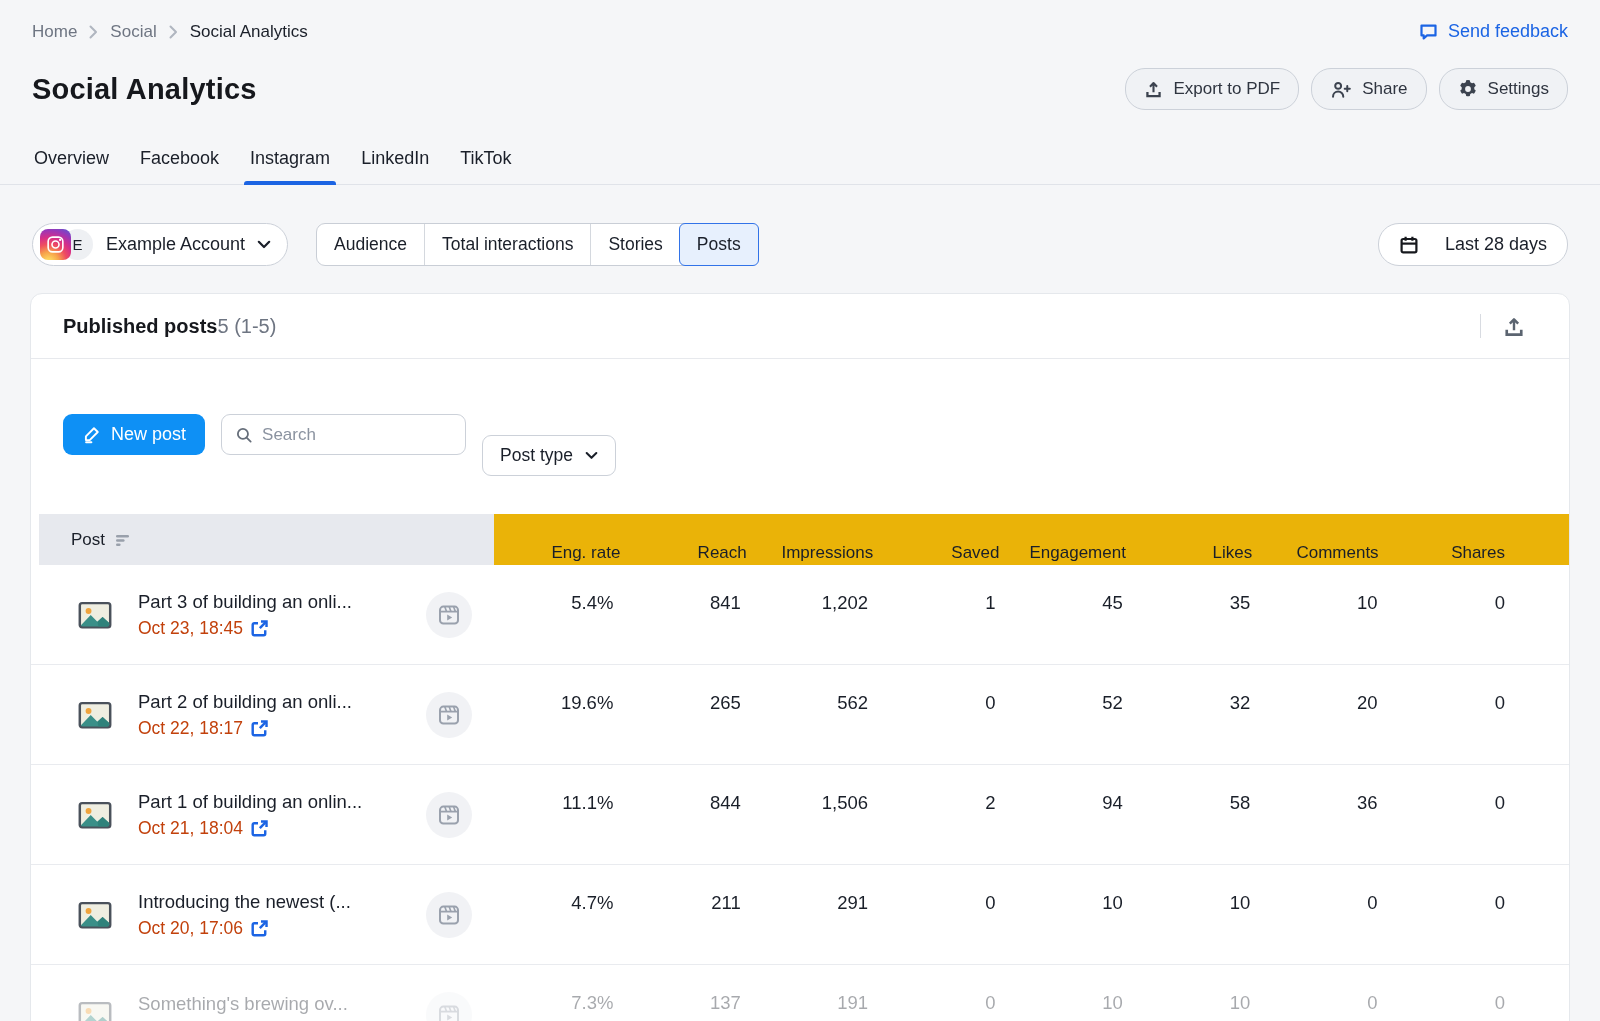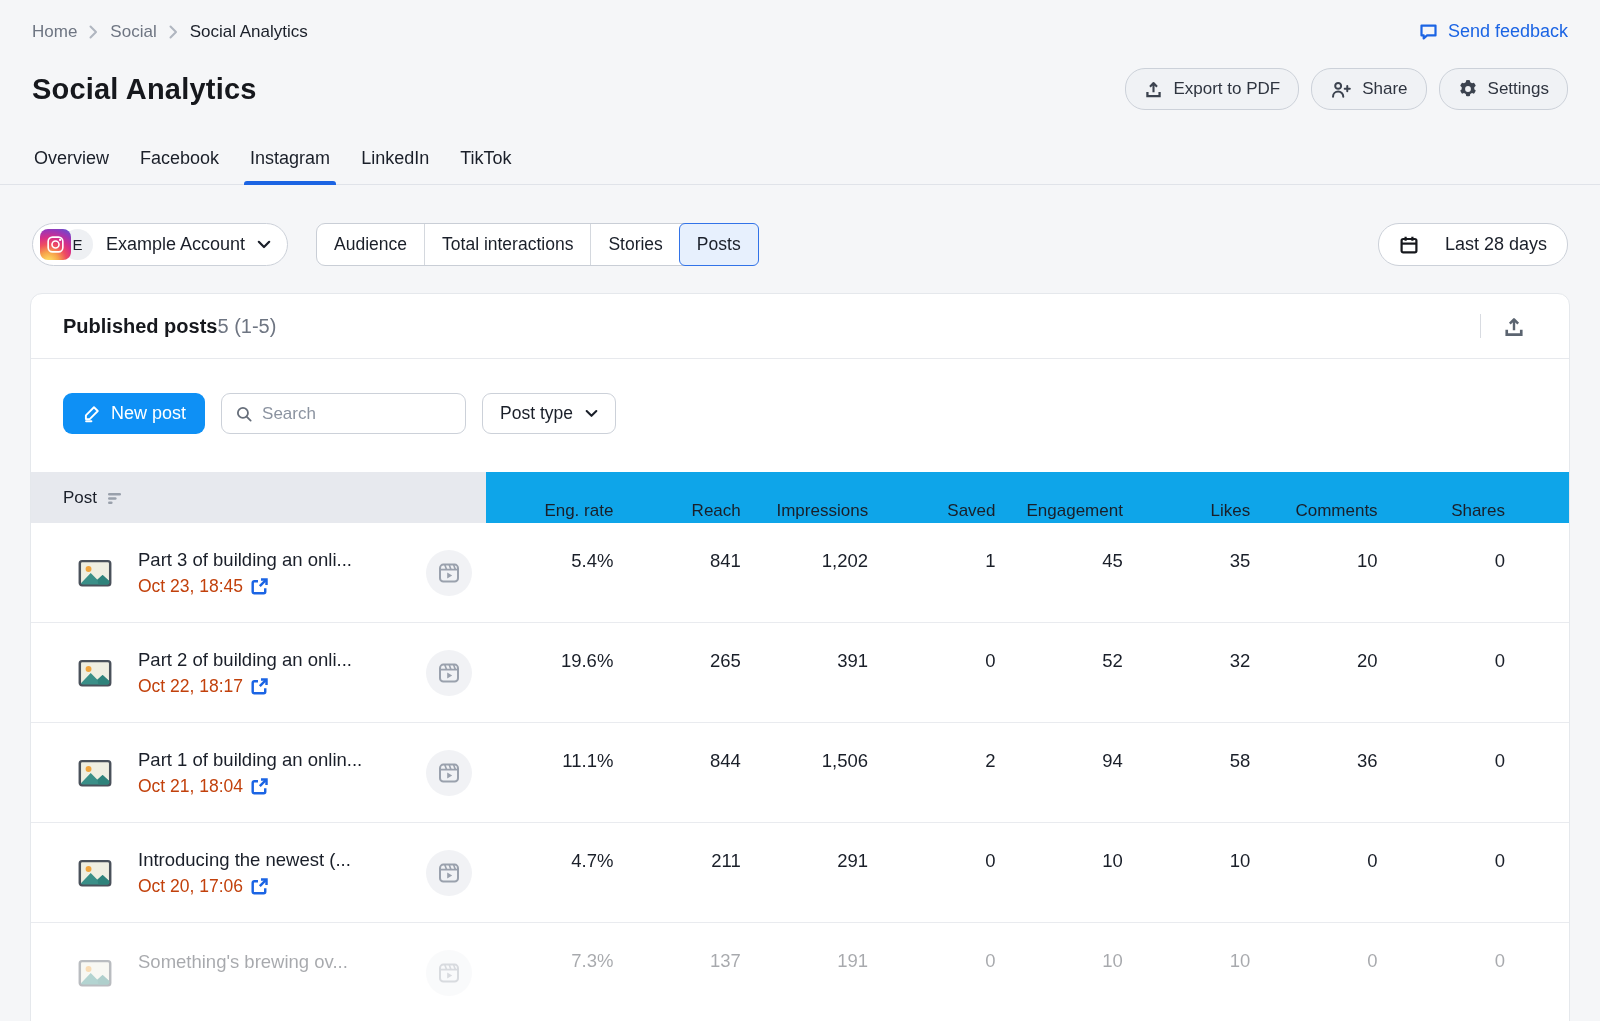--- a/index.html
+++ b/index.html
@@ -58,24 +58,24 @@
 
   
   .toolbar { display:flex; align-items:center; gap:16px; padding:34px 32px 38px 32px; }
   .btn-primary { display:flex; align-items:center; gap:10px; height:41px; padding:0 19px; background:#0e90f5; border:none;
     border-radius:9px; color:#fff; font-size:18px; font-family:inherit; cursor:pointer; }
   .search-box { display:flex; align-items:center; height:41px; width:245px; background:#fff; border:1px solid #ccd1d9;
     border-radius:9px; padding:0 13px; gap:9px; }
   .search-box input { border:none; outline:none; font-size:17px; font-family:inherit; color:#1a1f29; width:100%; background:transparent; }
   .search-box input::placeholder { color:#8b93a0; }
   .select-btn { display:flex; align-items:center; gap:12px; height:41px; padding:0 17px; background:#fff; border:1px solid #ccd1d9;
-    border-radius:9px; font-size:17.5px; font-family:inherit; color:#1a1f29; cursor:pointer; }
-
-  
-  .thead { display:flex; background:#0ea5e9; height:51px; padding-right:64px; }
+    border-radius:9px; font-size:17.5px; font-family:inherit; color:#1a1f29; cursor:pointer;margin-top:42px; }
+
+  
+  .thead { display:flex; background:#eab308; height:51px; padding-right:64px;margin-left:8px; }
   .thead .cell-post { display:flex; align-items:center; gap:10px; width:455px; flex:none; padding-left:32px;
     background:#e7e9ee; font-size:17px; cursor:pointer; }
   .thead .cell-num { flex:1; display:flex; align-items:center; justify-content:flex-end; font-size:17px; cursor:pointer; }
   .trow { display:flex; height:100px; border-bottom:1px solid #e9ebef; padding-right:64px; background:#fff; }
   .trow.faded { opacity:.38; border-bottom:none; }
   .cell-post { width:455px; flex:none; display:flex; align-items:center; padding-left:45px; }
   .thumb { flex:none; margin-right:24px; display:flex; }
   .post-text { display:flex; flex-direction:column; gap:5px; min-width:0; max-width:262px; }
   .r-title { font-size:18.5px; color:#1a1f29; white-space:nowrap; overflow:hidden; }
   .r-date { display:flex; align-items:center; gap:8px; color:#c2410c; font-size:17.5px; cursor:pointer; }
@@ -344,21 +344,21 @@
         <svg width="24" height="24" viewBox="0 0 24 24">
                 <rect x="3" y="3.6" width="18" height="17" rx="3.4" fill="none" stroke="#9aa1ad" stroke-width="2"></rect>
                 <path d="M3.4 8.6 h17.2" stroke="#9aa1ad" stroke-width="1.8"></path>
                 <path d="M7.8 3.8 l1.7 4.6 M12.2 3.8 l1.7 4.6 M16.6 3.8 l1.7 4.6" stroke="#9aa1ad" stroke-width="1.6"></path>
                 <path d="M10.2 11.4 l5 3.1 -5 3.1 z" fill="#9aa1ad"></path>
               </svg>
       </span>
     </div>
     <div class="cell-num r-num">19.6%</div>
     <div class="cell-num r-num">265</div>
-    <div class="cell-num r-num">391</div>
+    <div class="cell-num r-num">562</div>
     <div class="cell-num r-num">0</div>
     <div class="cell-num r-num">52</div>
     <div class="cell-num r-num">32</div>
     <div class="cell-num r-num">20</div>
     <div class="cell-num r-num">0</div>
   </div>
 
   <div class="trow">
     <div class="cell-post">
       <span class="thumb">

